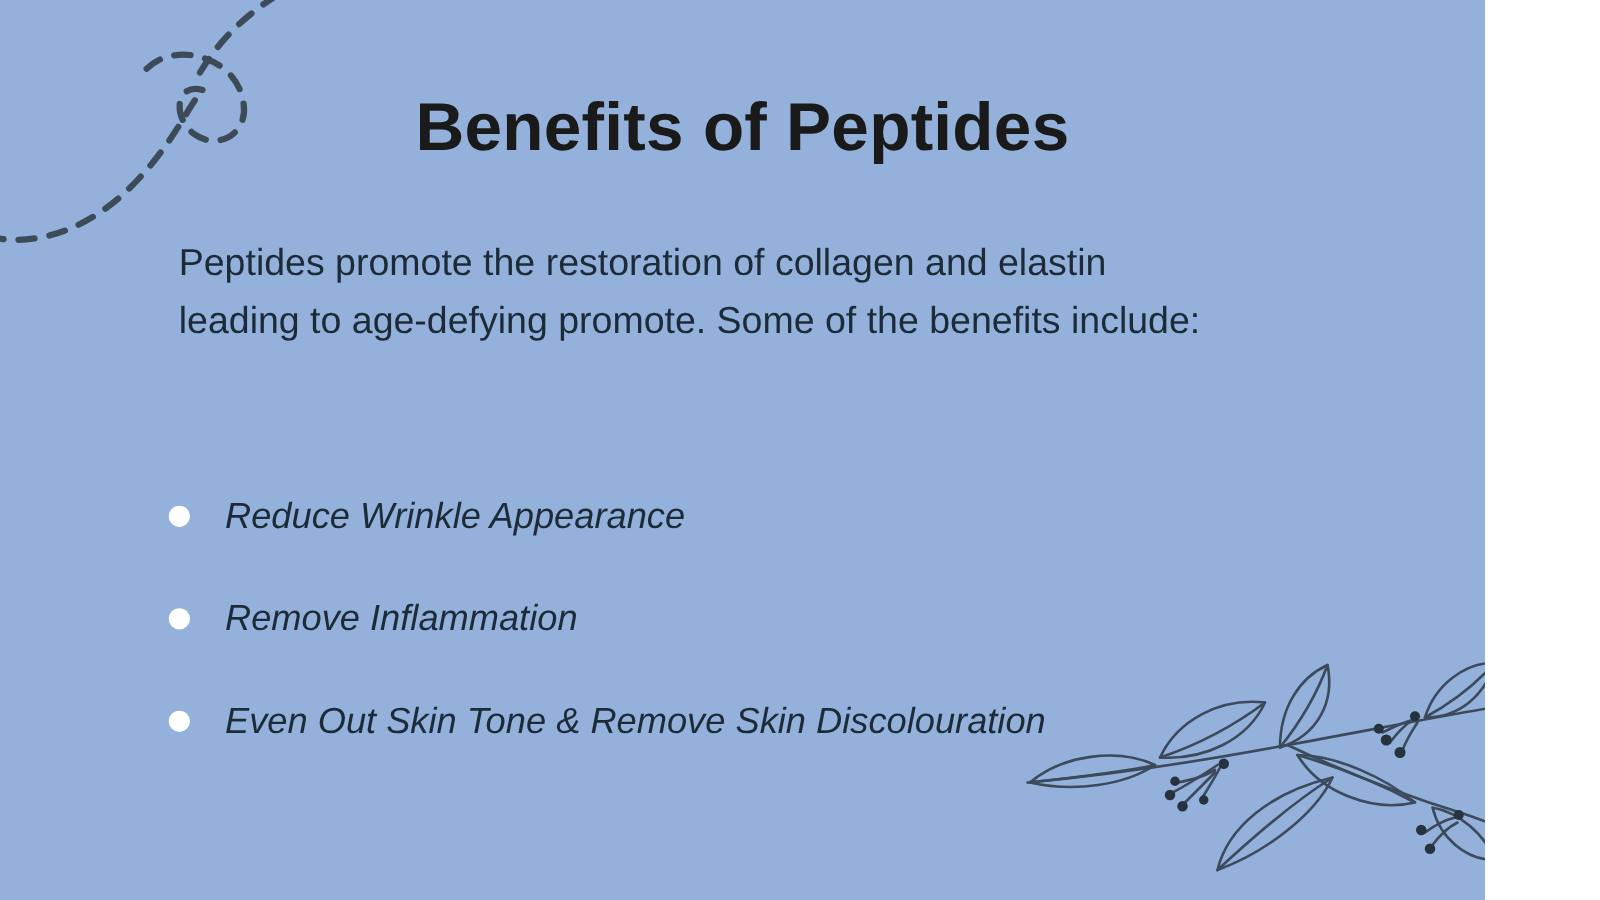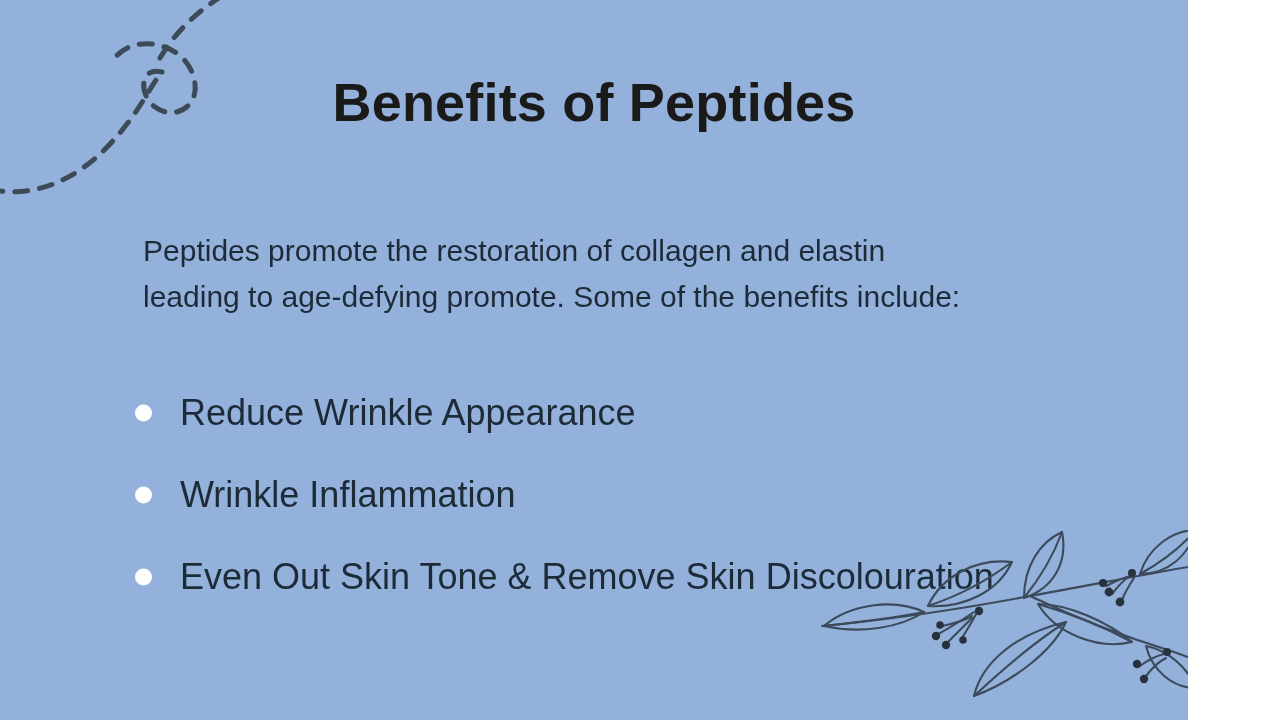--- a/index.html
+++ b/index.html
@@ -52,21 +52,20 @@
   
   #intro {
     position: absolute;
     left: 143px;
     top: 188px;
     width: 960px;
     font-size: 30px;
     line-height: 46px;
     color: #1d2b38;
     font-weight: 400;
-    margin-top: 40px;
   }
   #intro .line {
     display: block;
     white-space: nowrap;
   }
 
   
   #benefits-list {
     position: absolute;
     left: 133px;
@@ -87,25 +86,26 @@
     position: absolute;
     left: 2px;
     top: 50%;
     transform: translateY(-50%);
     width: 17px;
     height: 17px;
     border-radius: 50%;
     background: #ffffff;
   }
   #benefits-list li .bullet-text {
-    font-size: 36px;
+    font-size: 29px;
     line-height: 34px;
     color: #1d2b38;
     font-weight: 400;
     white-space: nowrap;
+    font-style: italic;
   }
 </style>
 </head>
 <body>
 
 <div id="slide">
 
   <svg class="decor" id="doodle-swirl" viewBox="0 0 300 230">
     <path d="M0,195 C40,205 85,188 120,150 C150,118 160,92 172,78" fill="none" stroke="#3d4a58" stroke-width="5" stroke-linecap="round" stroke-dasharray="13 12"></path>
     <path d="M172,78 C150,72 148,100 165,113 C184,127 208,113 205,90
@@ -120,21 +120,21 @@
     <span class="line">leading to age-defying promote. Some of the benefits include:</span>
   </div>
 
   <ul id="benefits-list">
     <li>
       <span class="bullet-dot"></span>
       <span class="bullet-text">Reduce Wrinkle Appearance</span>
     </li>
     <li>
       <span class="bullet-dot"></span>
-      <span class="bullet-text">Wrinkle Inflammation</span>
+      <span class="bullet-text">Remove Inflammation</span>
     </li>
     <li>
       <span class="bullet-dot"></span>
       <span class="bullet-text">Even Out Skin Tone &amp; Remove Skin Discolouration</span>
     </li>
   </ul>
 
   <svg class="decor" id="botanical-branch" viewBox="0 0 380 200">
     <g fill="none" stroke="#3c4a5b" stroke-width="2.1" stroke-linecap="round" stroke-linejoin="round">
 

